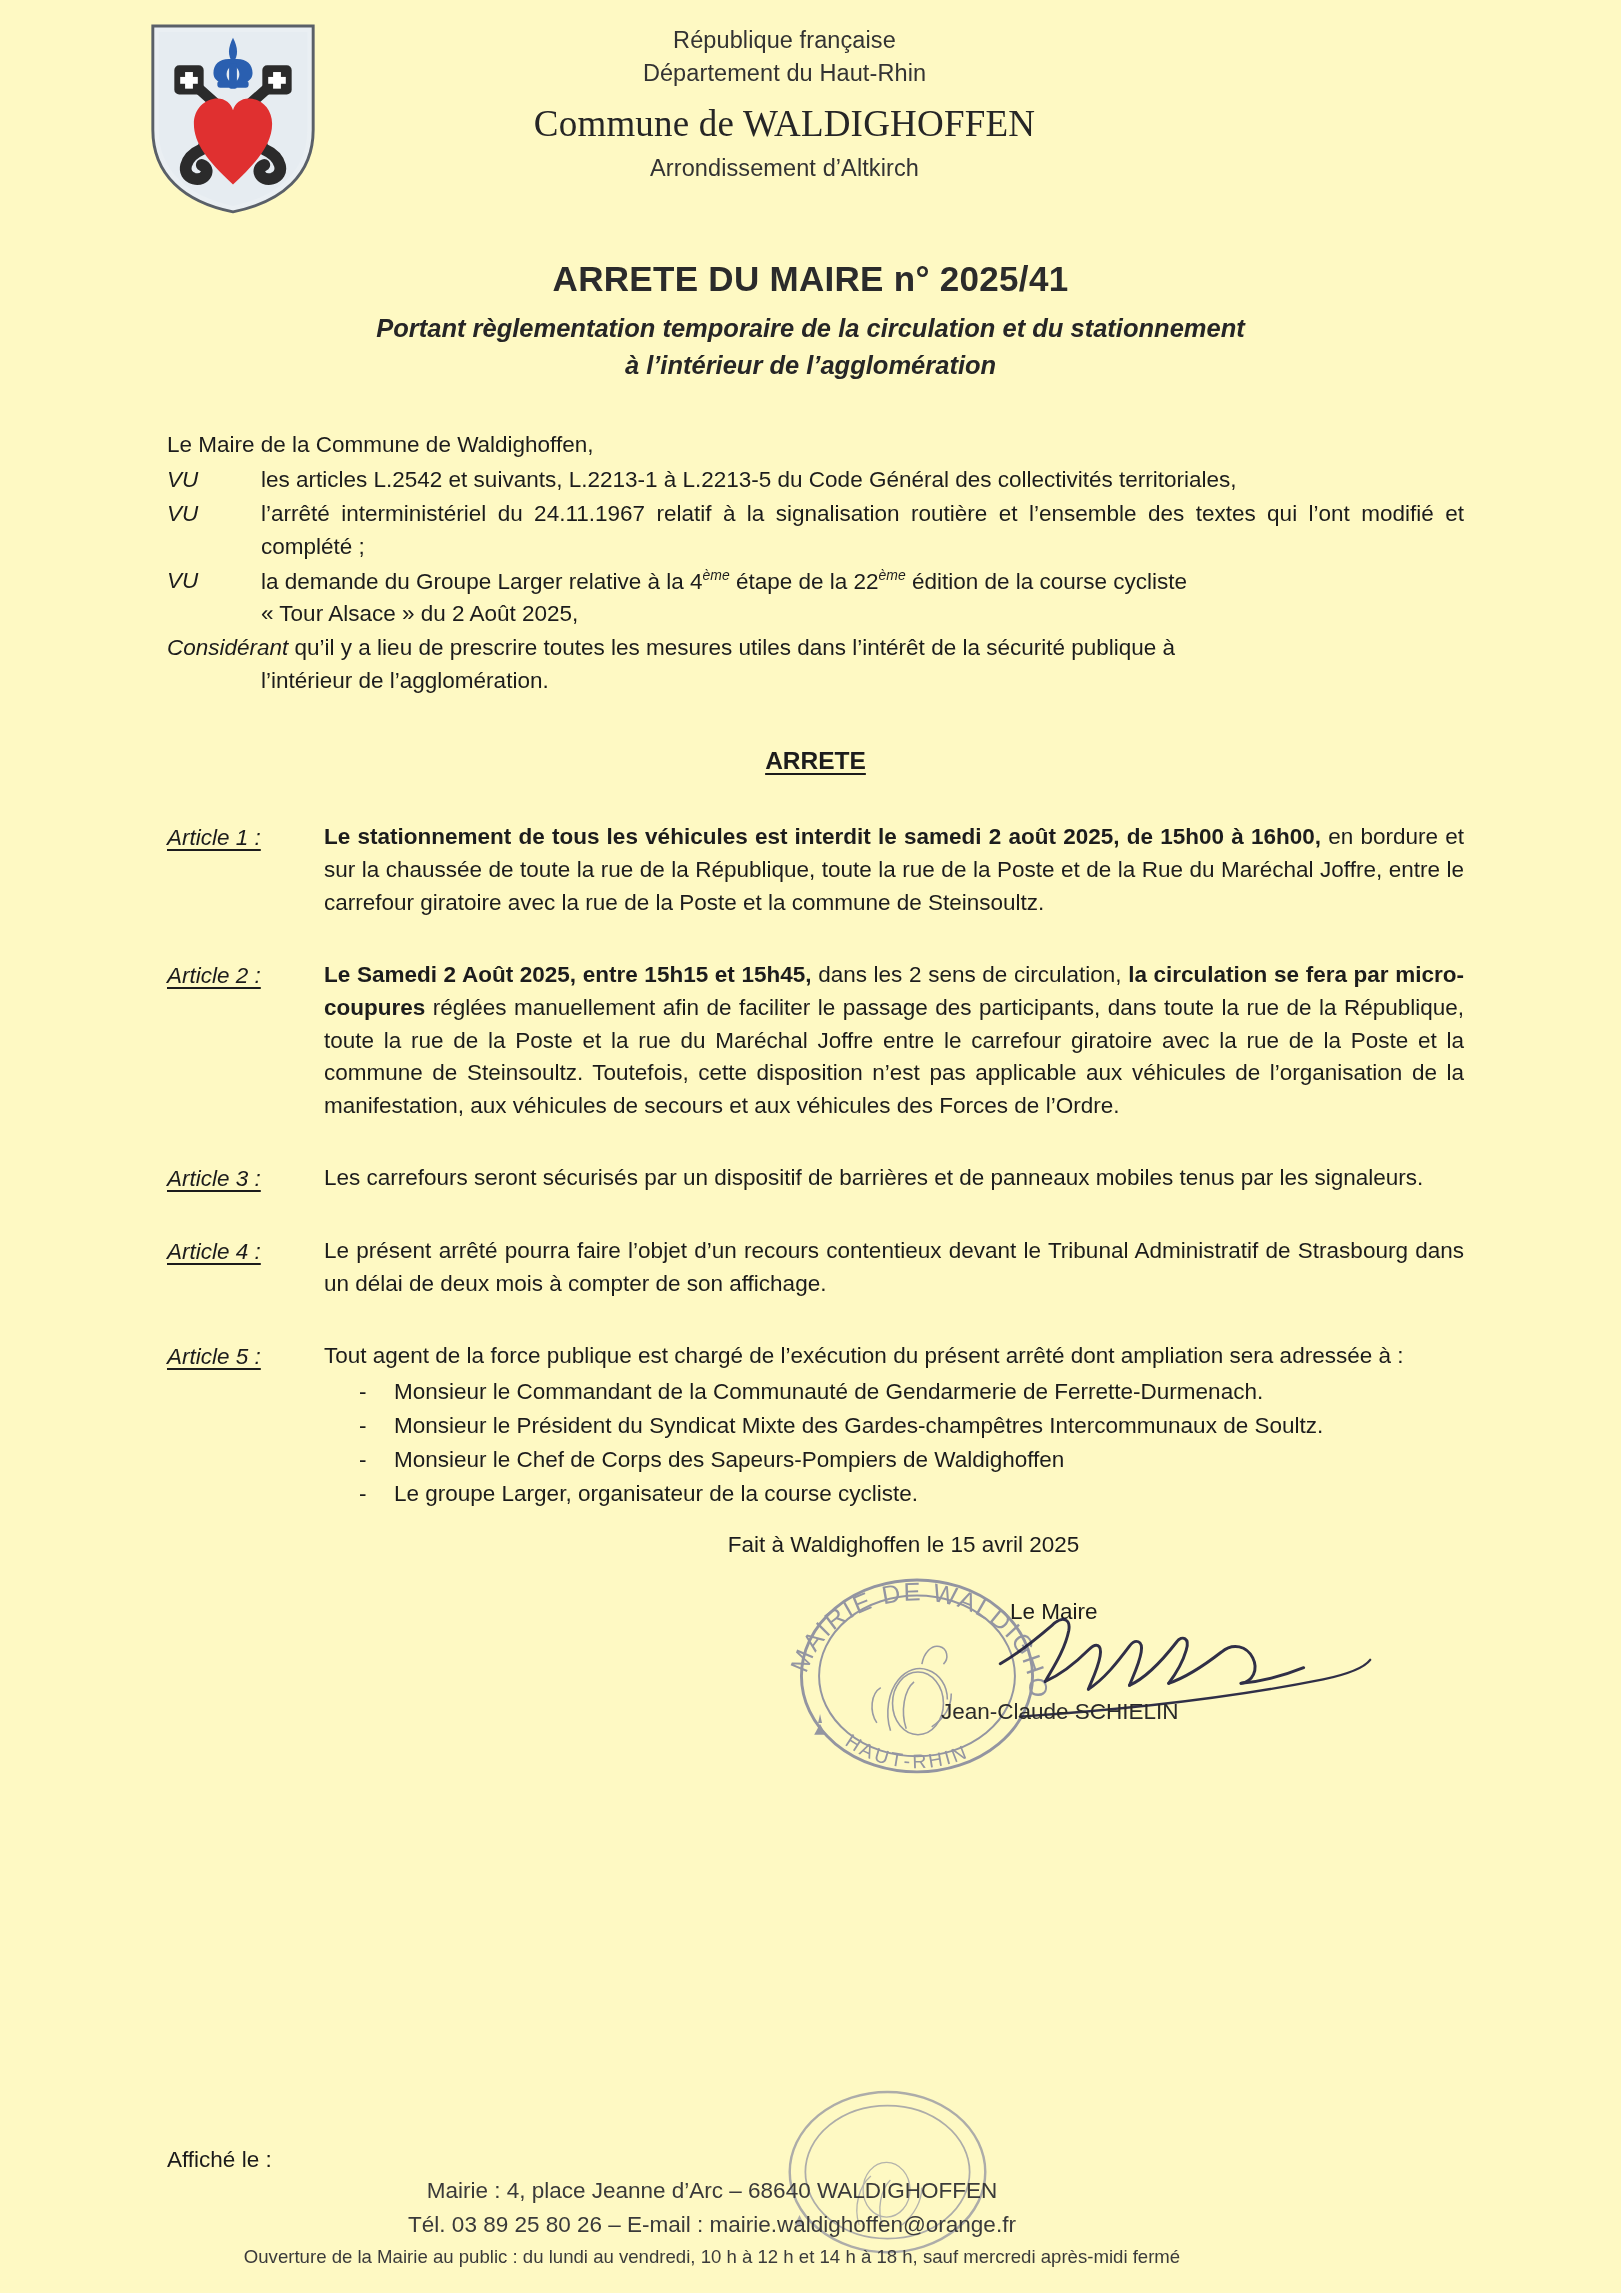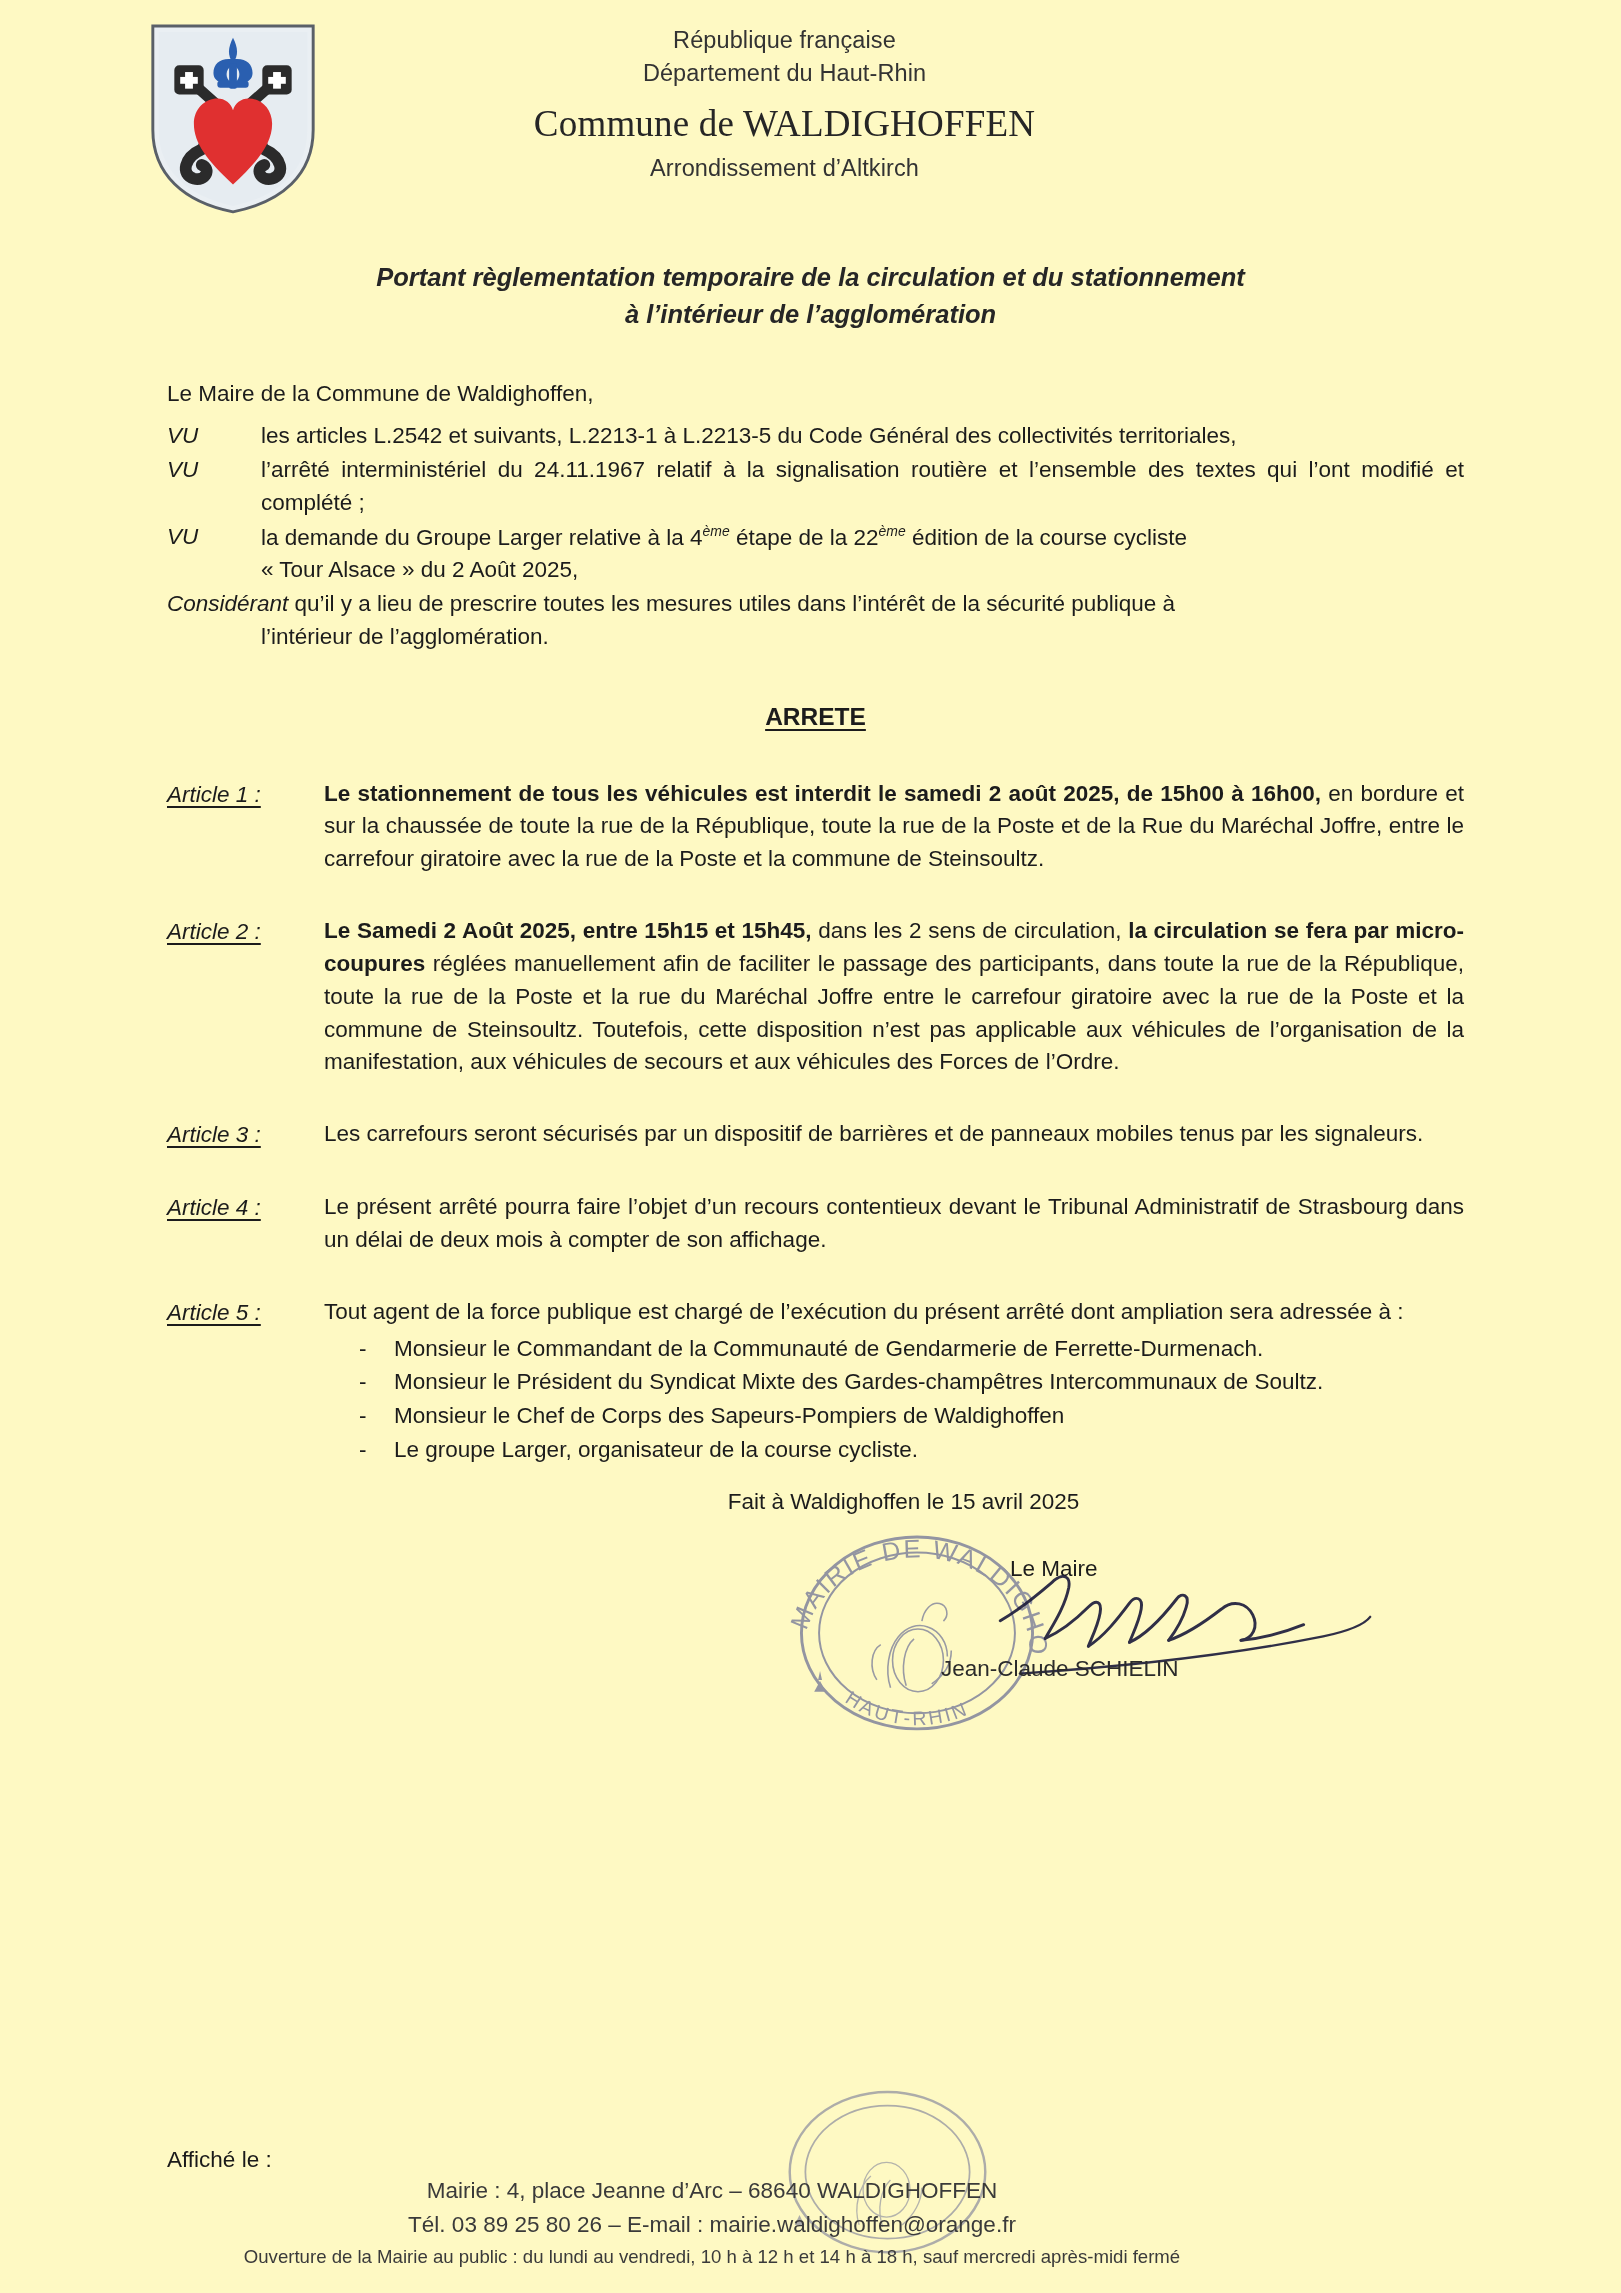--- a/index.html
+++ b/index.html
@@ -77,21 +77,21 @@
 
   
   .body-area {
     margin-top: 45px;
     padding-left: 167px;
     padding-right: 157px;
     font-size: 22.5px;
     line-height: 1.46;
     color: #1c1c1c;
   }
-  .maire-line { margin-bottom: 10px; }
+  .maire-line { margin-bottom: 2px; }
 
   .vu-row {
     display: flex;
     align-items: flex-start;
     margin-bottom: 1px;
   }
   .vu-tag {
     flex: 0 0 94px;
     font-style: italic;
   }
@@ -281,20 +281,21 @@
 
     <div class="header-text">
       <div class="h-line-small">République française</div>
       <div class="h-line-small">Département du Haut-Rhin</div>
       <div class="h-commune">Commune de WALDIGHOFFEN</div>
       <div class="h-line-small">Arrondissement d’Altkirch</div>
     </div>
   </div>
 
   <div class="title-block">
+    <div class="title-main">ARRETE DU MAIRE n° 2025/41</div>
     <div class="title-sub">
       <div>Portant règlementation temporaire de la circulation et du stationnement</div>
       <div>à l’intérieur de l’agglomération</div>
     </div>
   </div>
 
   <div class="body-area">
 
     <div class="maire-line">Le Maire de la Commune de Waldighoffen,</div>
 

